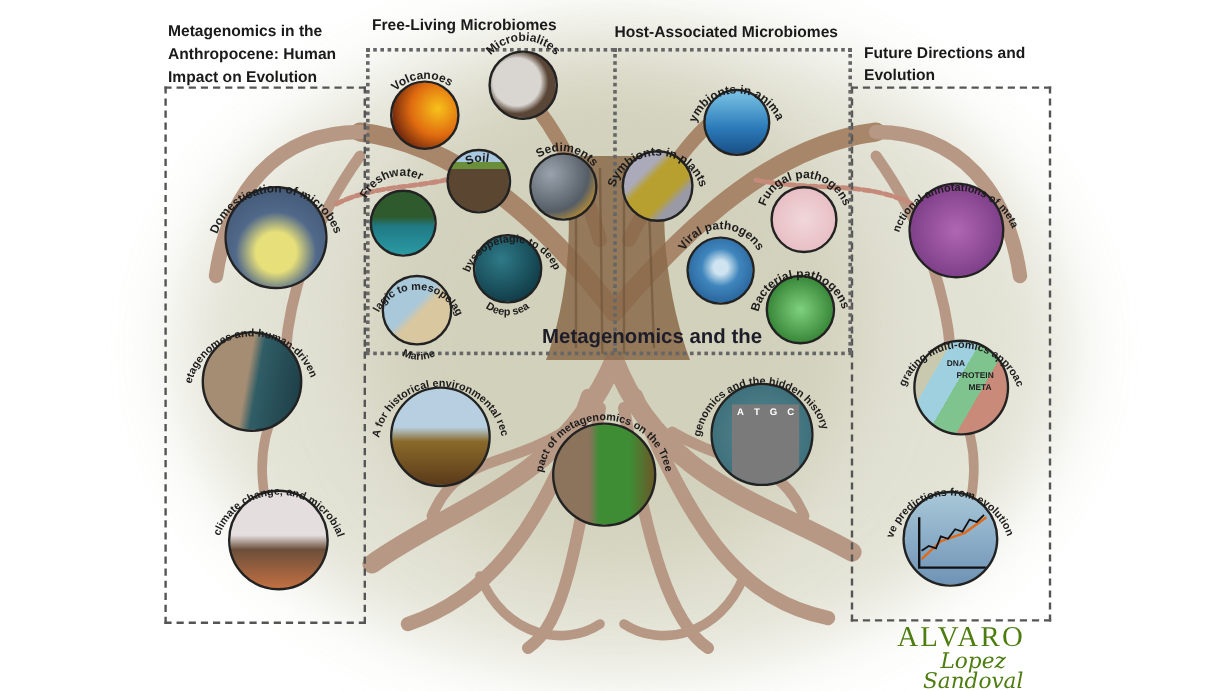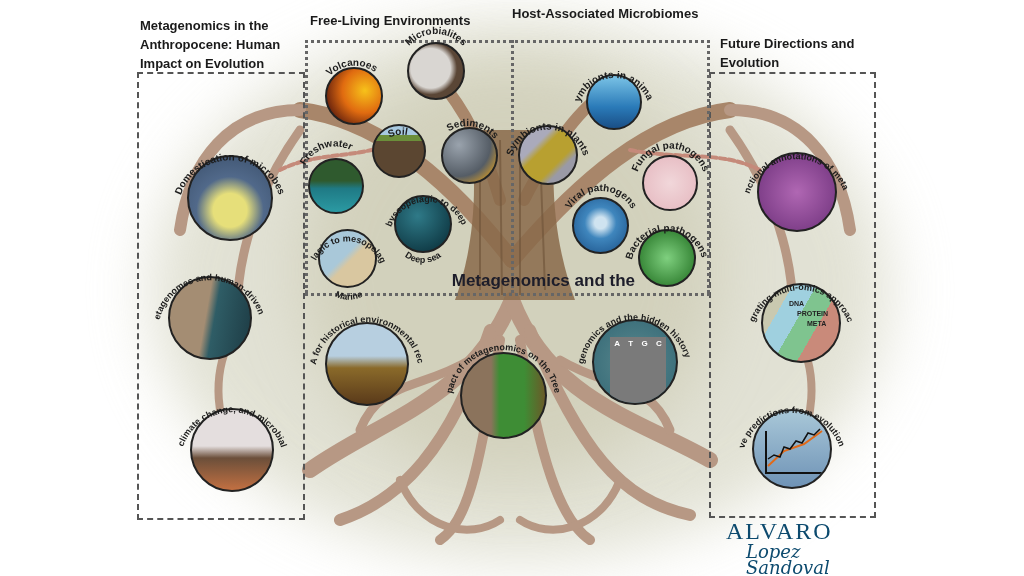--- a/index.html
+++ b/index.html
@@ -10,21 +10,21 @@
   .section-title { position:absolute; text-align:left; font-weight:bold; color:#1a1a1a;
                    font-size:13px; line-height:19px; }
   .dash-box { position:absolute; border:2px dashed #555; box-sizing:border-box; }
   .dot-line { position:absolute; border-top:3px dotted #666; }
   .dot-vline { position:absolute; border-left:3px dotted #666; }
   .node { position:absolute; border-radius:50%; border:2px solid #222; box-sizing:border-box; overflow:hidden; }
   .arc-label { position:absolute; overflow:visible; pointer-events:none; }
   .arc-label text { font-family:"Liberation Sans", sans-serif; font-weight:bold; fill:#1c1c1c; }
   .center-title { position:absolute; left:395px; top:270px; width:240px; text-align:right;
                   font-size:17px; line-height:22px; color:#1d1d2a; font-weight:bold; }
-  .signature { position:absolute; left:726px; top:518px; width:150px; text-align:left; color:#0c4a6e; }
+  .signature { position:absolute; left:726px; top:518px; width:150px; text-align:center; color:#4d7c0f; }
   .sig-first { font-family:"Liberation Serif", serif; font-size:24px; letter-spacing:2px; line-height:26px; }
   .sig-last { font-family:"DejaVu Serif", serif; font-style:italic; font-size:18px; line-height:16px; margin-left:20px; }
 </style>
 </head>
 <body>
 
 <div class="canvas">
 
   <div class="wash" style="left:150px;top:20px;width:740px;height:540px;background:#d8d8c6;opacity:.75;"></div>
   <div class="wash" style="left:300px;top:60px;width:420px;height:420px;background:#c9c7ad;opacity:.6;"></div>
@@ -64,22 +64,22 @@
 
   <div class="dash-box" style="left:137px;top:72px;width:168px;height:448px;"></div>
   <div class="dash-box" style="left:709px;top:72px;width:167px;height:446px;"></div>
   <div class="dot-line" style="left:305px;top:40px;width:405px;"></div>
   <div class="dot-line" style="left:305px;top:293px;width:405px;"></div>
   <div class="dot-vline" style="left:305px;top:40px;height:253px;"></div>
   <div class="dot-vline" style="left:511px;top:40px;height:253px;"></div>
   <div class="dot-vline" style="left:707px;top:40px;height:253px;"></div>
 
   <div class="section-title" style="left:140px;top:16px;width:160px;">Metagenomics in the Anthropocene: Human Impact on Evolution</div>
-  <div class="section-title" style="left:310px;top:11px;width:190px;">Free-Living Environments</div>
-  <div class="section-title" style="left:512px;top:4px;width:200px;">Host-Associated Microbiomes</div>
+  <div class="section-title" style="left:310px;top:11px;width:190px;">Free-Living Microbiomes</div>
+  <div class="section-title" style="left:512px;top:17px;width:200px;">Host-Associated Microbiomes</div>
   <div class="section-title" style="left:720px;top:34px;width:150px;">Future Directions and Evolution</div>
 
   <div class="node" style="left:407px;top:42px;width:58px;height:58px;background:radial-gradient(circle at 40% 45%,#d9d6d2 0 45%,#5a4636 60%);"></div>
   <div class="node" style="left:325px;top:67px;width:58px;height:58px;background:radial-gradient(circle at 70% 40%,#f7c21a,#e06b10 45%,#5a1a0d 85%);"></div>
   <div class="node" style="left:372px;top:124px;width:54px;height:54px;background:linear-gradient(#a8c9e0 0 18%,#6b8e3a 18% 30%,#5b4631 30%);"></div>
   <div class="node" style="left:441px;top:127px;width:57px;height:57px;background:radial-gradient(circle at 30% 30%,#9aa3ad,#555d66 60%,#e0a020 90%);"></div>
   <div class="node" style="left:308px;top:158px;width:56px;height:56px;background:linear-gradient(#2f5a2e 0 40%,#1f7a85 55%,#2b9aa3);"></div>
   <div class="node" style="left:318px;top:229px;width:59px;height:59px;background:linear-gradient(135deg,#a9c8d9 0 45%,#d9c7a0 55%);"></div>
   <div class="node" style="left:394px;top:195px;width:58px;height:58px;background:radial-gradient(circle at 40% 35%,#2f7a88,#0f3a45 80%);"></div>
 

